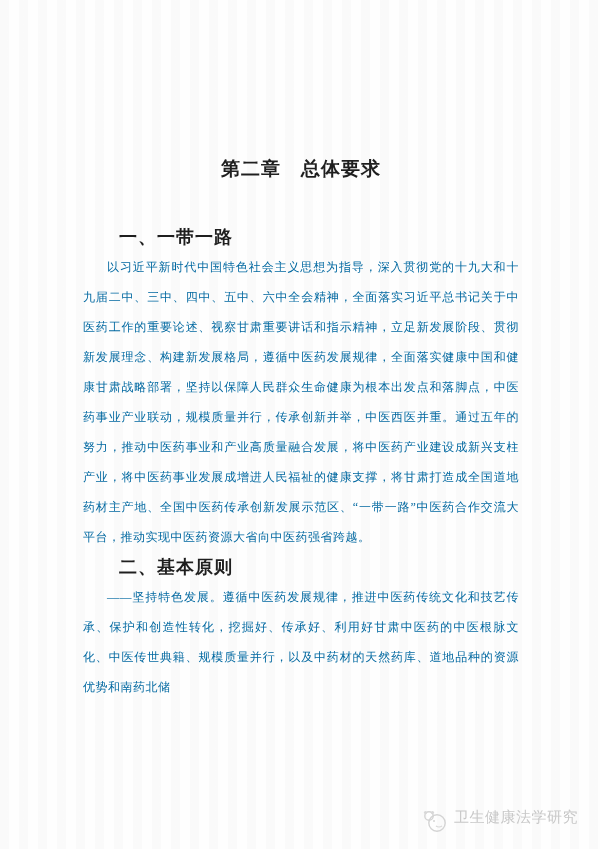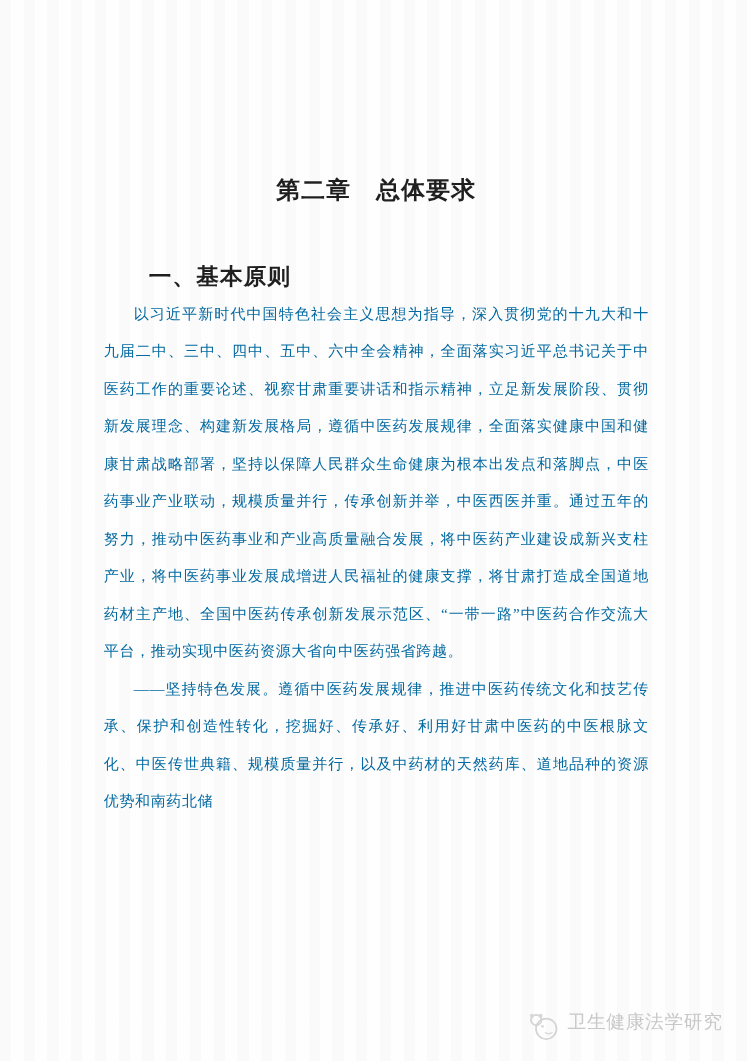--- a/index.html
+++ b/index.html
@@ -20,21 +20,21 @@
   }
 
   .page-content {
     position: absolute;
     left: 83px;
     top: 140px;
     width: 436px;
   }
 
   .chapter-title {
-    margin: 0 0 40px 0;
+    margin: 16px 0 40px 0;
     text-align: center;
     font-family: "Liberation Sans", "DejaVu Sans", sans-serif;
     font-weight: bold;
     font-size: 19px;
     line-height: 26px;
     letter-spacing: 1px;
     color: #1f1f1f;
   }
 
   .section-heading {
@@ -78,24 +78,25 @@
     height: 26px;
   }
 </style>
 </head>
 <body>
 
 <div class="page-content">
 
   <h1 class="chapter-title">第二章　总体要求</h1>
 
-  <h2 class="section-heading">一、基本原则</h2>
+  <h2 class="section-heading">一、一带一路</h2>
 
   <p class="body-paragraph">以习近平新时代中国特色社会主义思想为指导，深入贯彻党的十九大和十九届二中、三中、四中、五中、六中全会精神，全面落实习近平总书记关于中医药工作的重要论述、视察甘肃重要讲话和指示精神，立足新发展阶段、贯彻新发展理念、构建新发展格局，遵循中医药发展规律，全面落实健康中国和健康甘肃战略部署，坚持以保障人民群众生命健康为根本出发点和落脚点，中医药事业产业联动，规模质量并行，传承创新并举，中医西医并重。通过五年的努力，推动中医药事业和产业高质量融合发展，将中医药产业建设成新兴支柱产业，将中医药事业发展成增进人民福祉的健康支撑，将甘肃打造成全国道地药材主产地、全国中医药传承创新发展示范区、“一带一路”中医药合作交流大平台，推动实现中医药资源大省向中医药强省跨越。</p>
 
+  <h2 class="section-heading">二、基本原则</h2>
 
   <p class="body-paragraph">——坚持特色发展。遵循中医药发展规律，推进中医药传统文化和技艺传承、保护和创造性转化，挖掘好、传承好、利用好甘肃中医药的中医根脉文化、中医传世典籍、规模质量并行，以及中药材的天然药库、道地品种的资源优势和南药北储</p>
 
 </div>
 
 <div class="watermark">
   <span class="wm-logo">
     <svg viewBox="0 0 28 26" width="28" height="26" aria-hidden="true">
 
       <circle cx="8" cy="8" r="4.2" fill="none" stroke="#d4d4d4" stroke-width="1.4"></circle>

